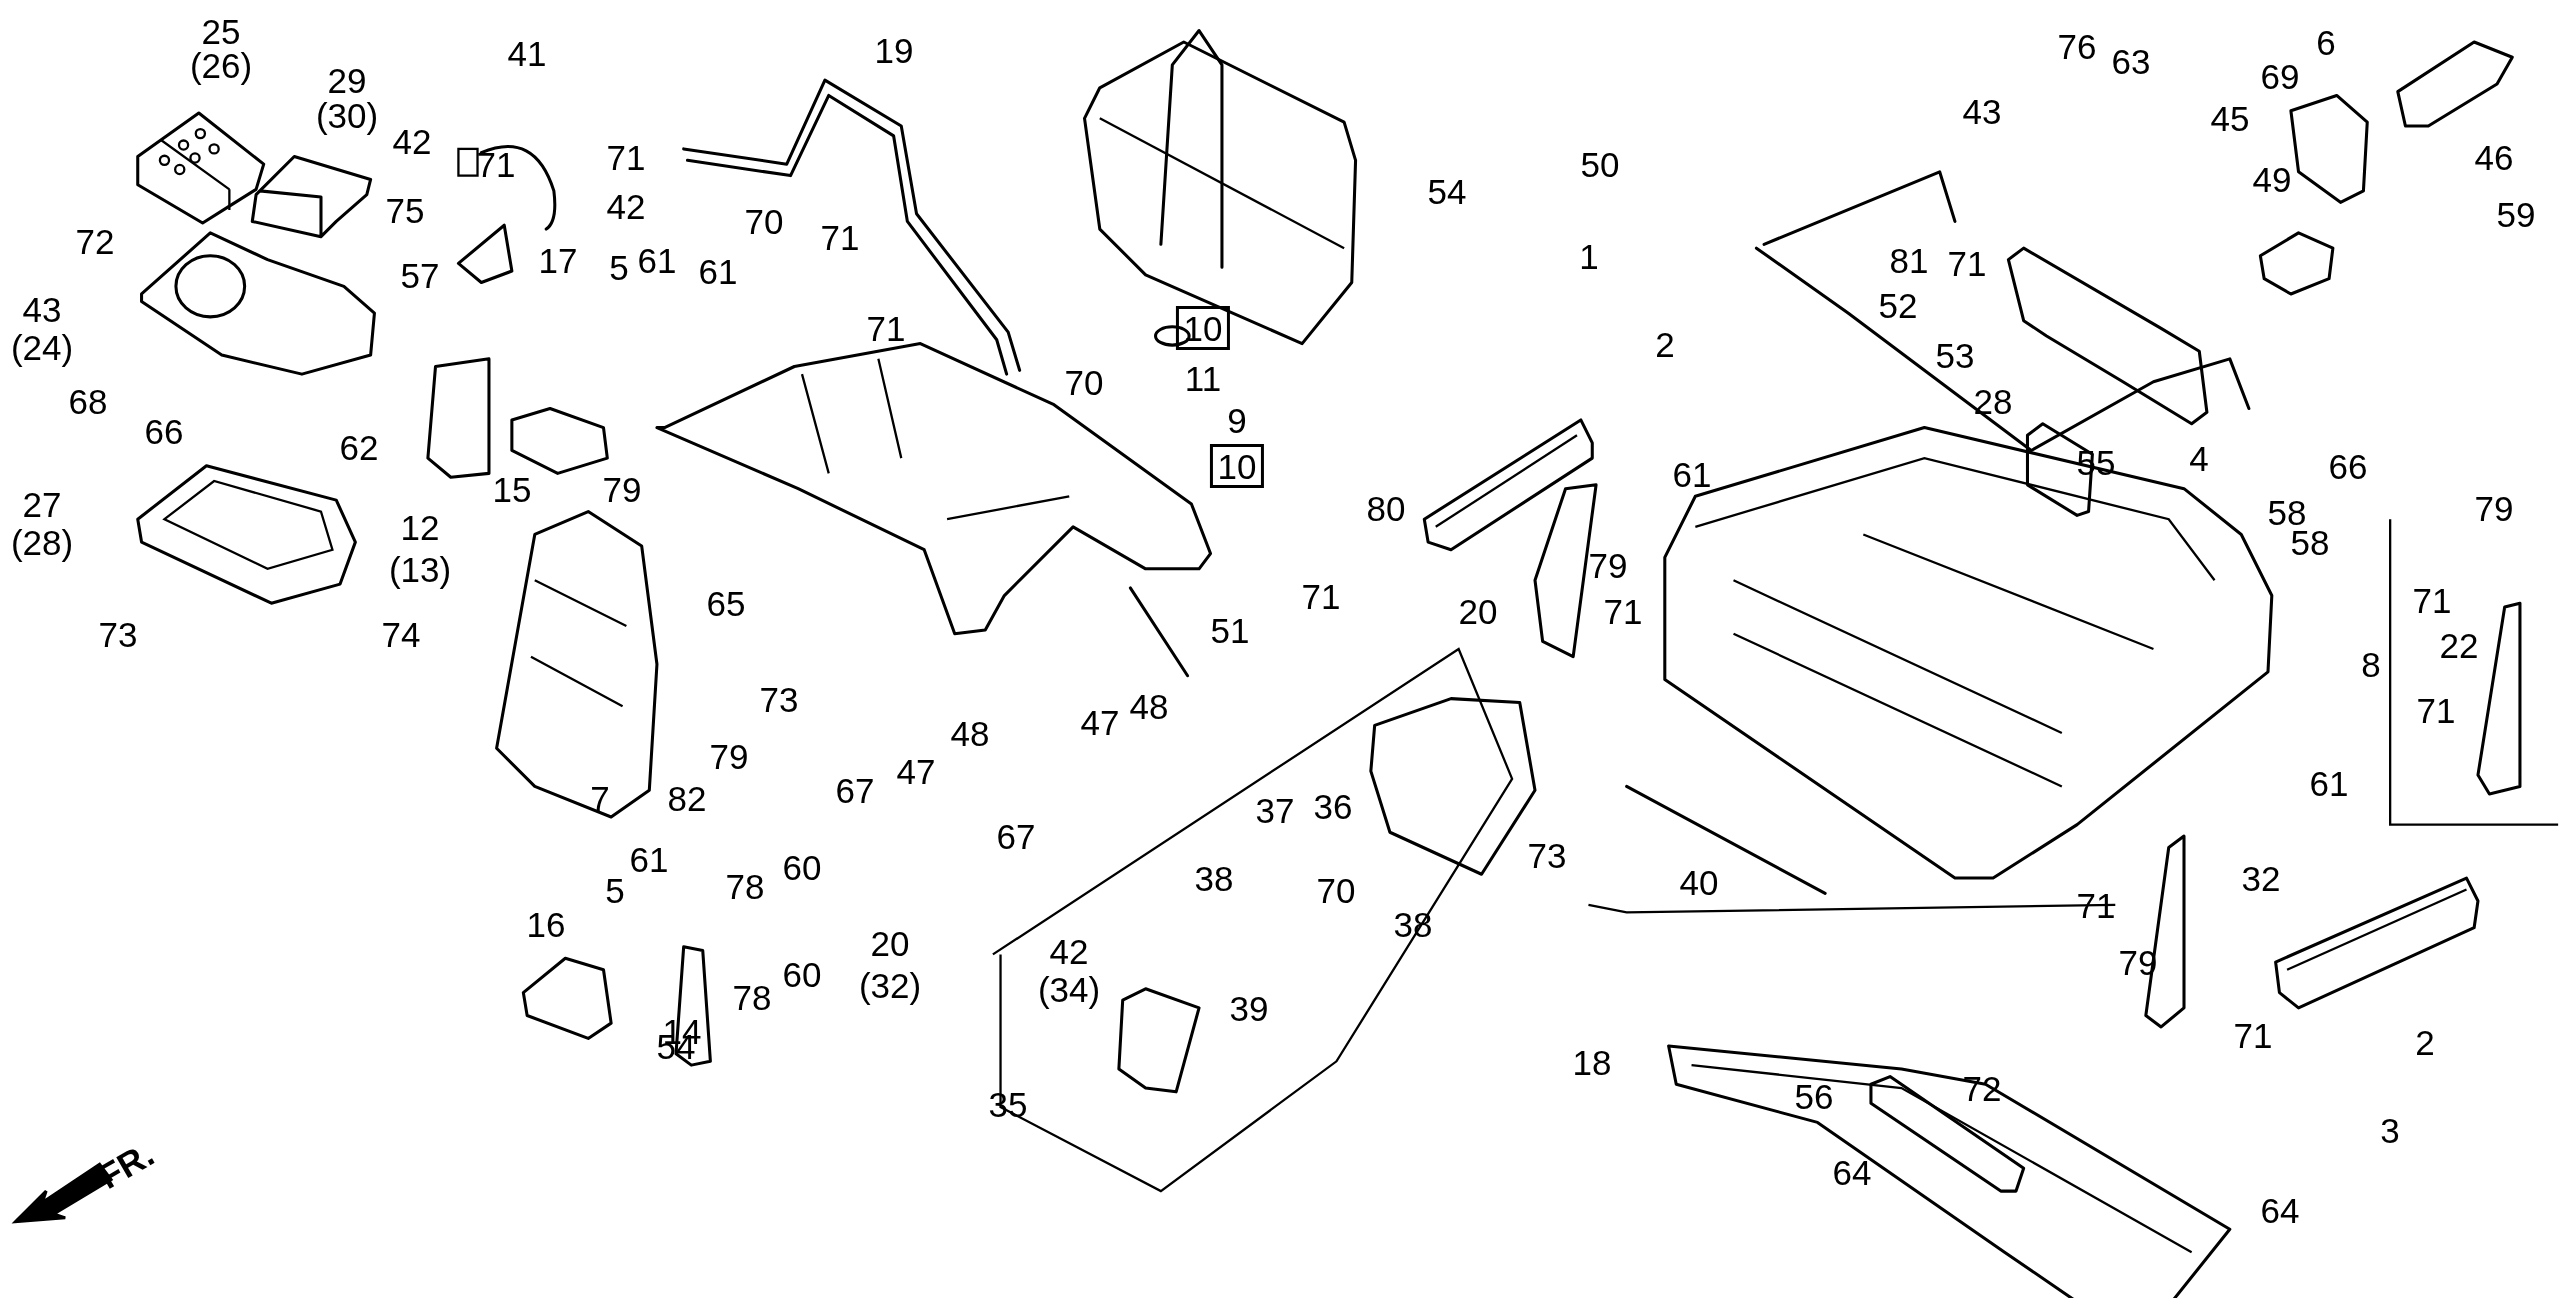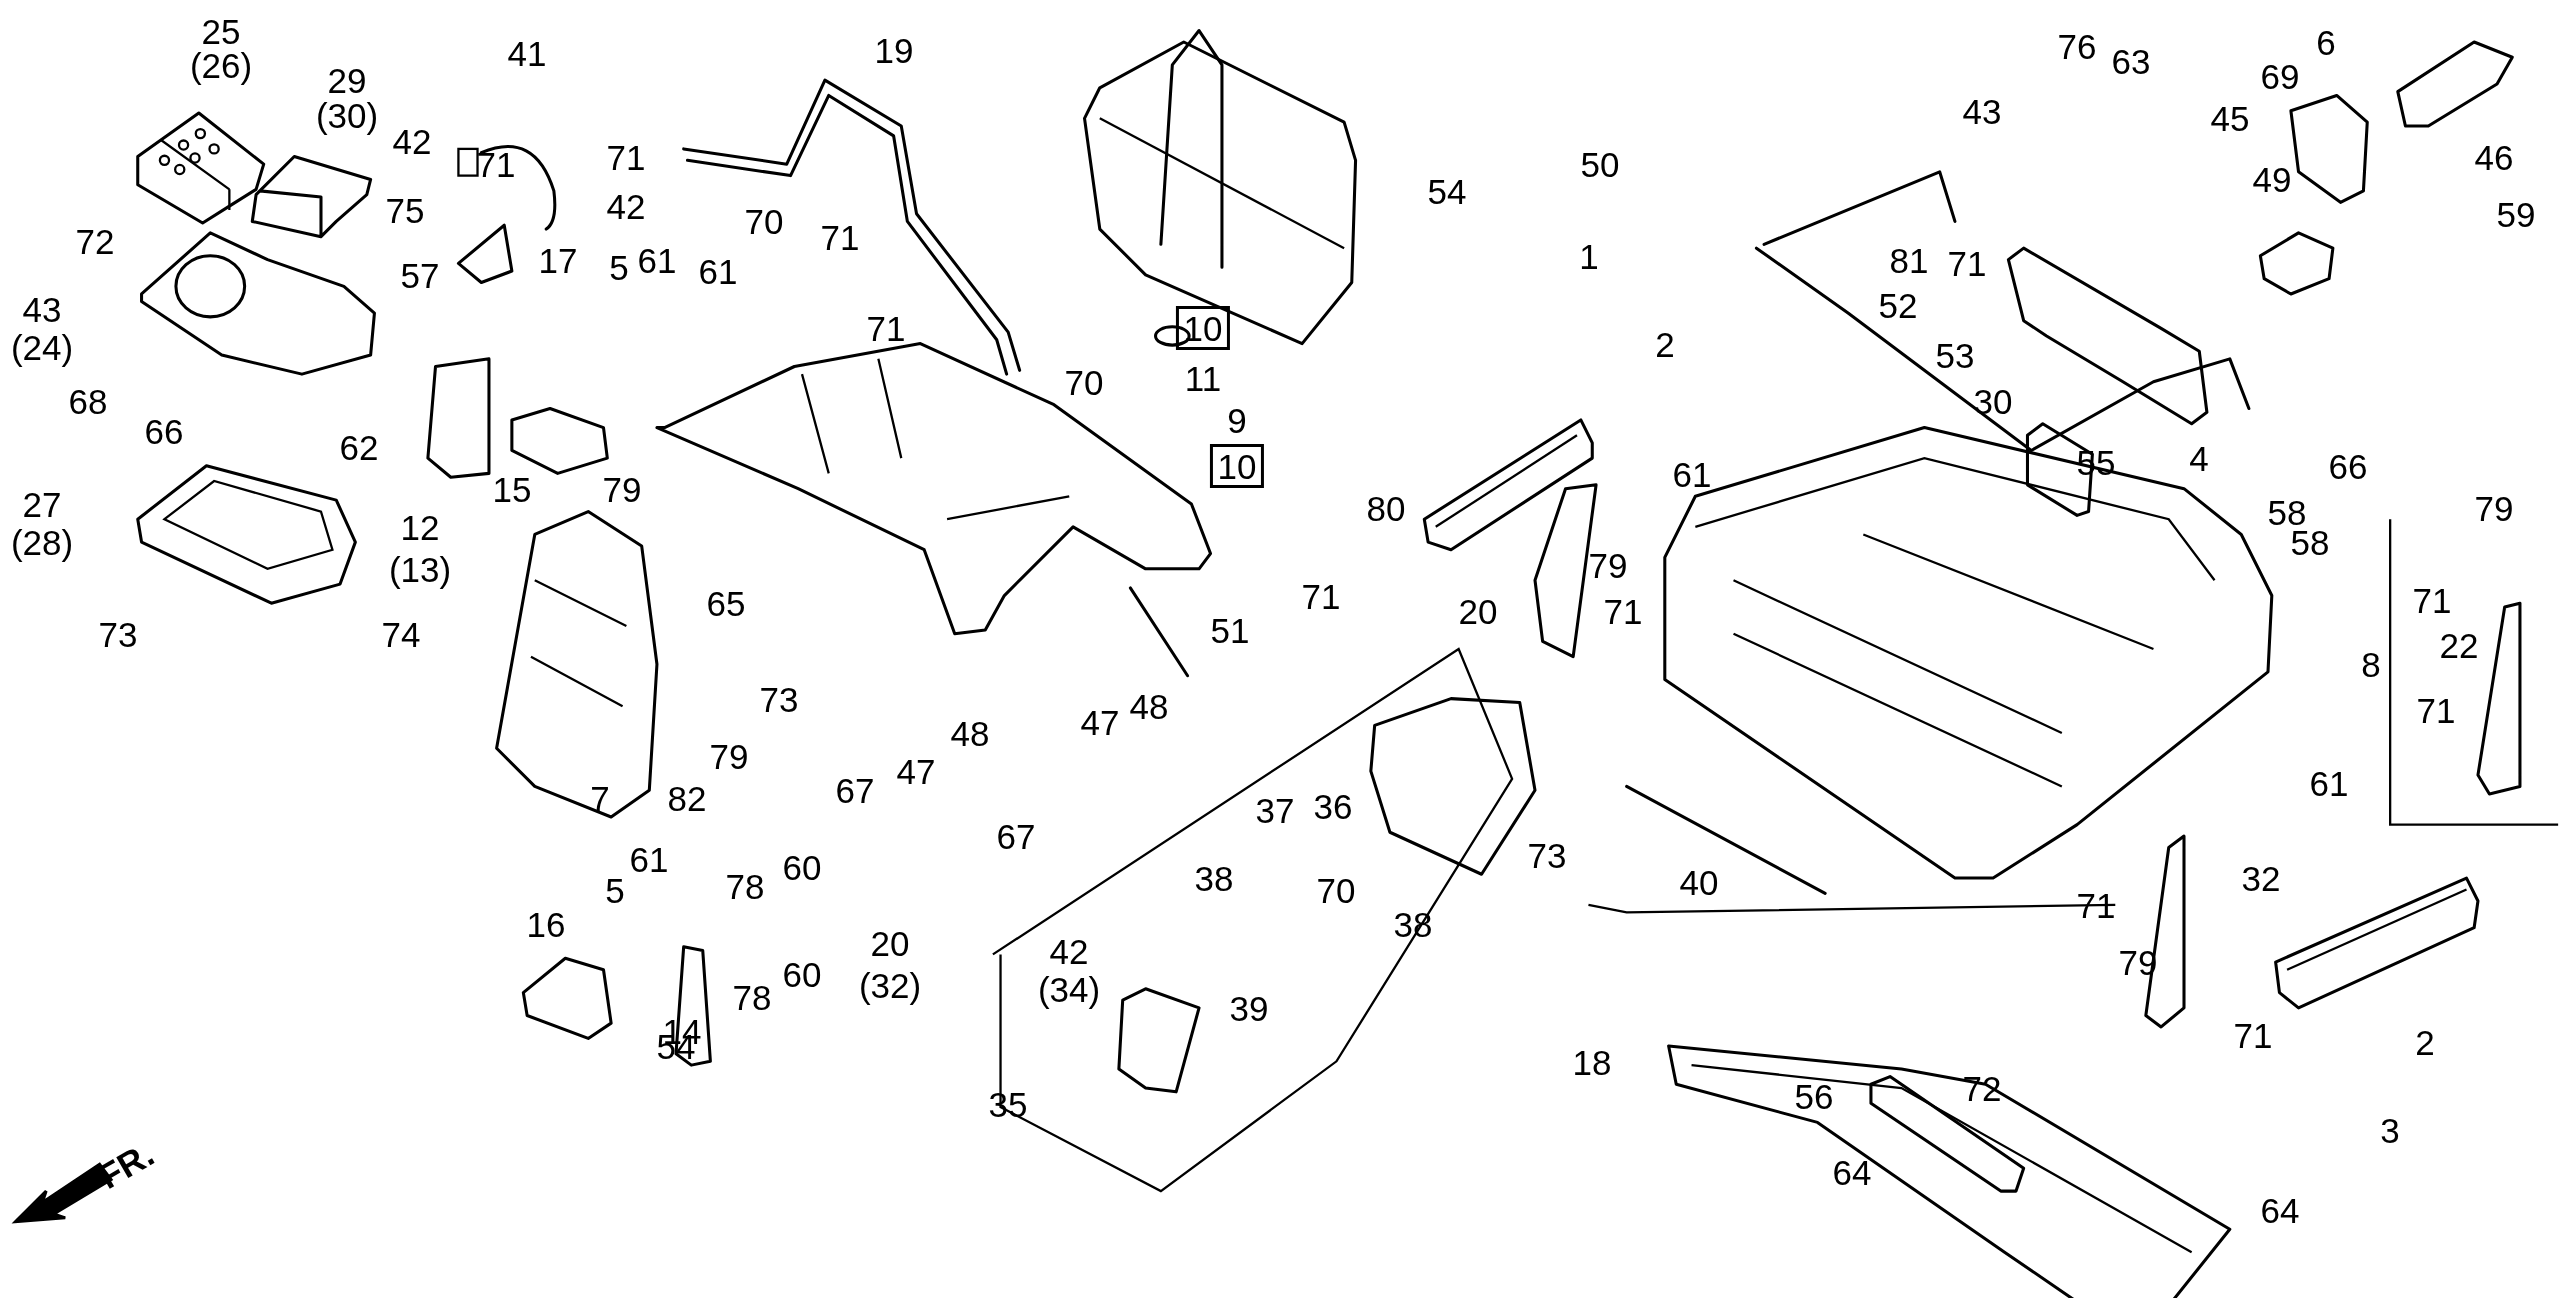--- a/index.html
+++ b/index.html
@@ -214,21 +214,21 @@
 <div class="lbl" style="left:1608px;top:565px">79</div>
 <div class="lbl" style="left:1623px;top:611px">71</div>
 <div class="lbl" style="left:1692px;top:474px">61</div>
 <div class="lbl" style="left:1589px;top:256px">1</div>
 <div class="lbl" style="left:1665px;top:344px">2</div>
 <div class="lbl" style="left:1600px;top:164px">50</div>
 <div class="lbl" style="left:1909px;top:260px">81</div>
 <div class="lbl" style="left:1967px;top:263px">71</div>
 <div class="lbl" style="left:1898px;top:305px">52</div>
 <div class="lbl" style="left:1955px;top:355px">53</div>
-<div class="lbl" style="left:1993px;top:401px">30</div>
+<div class="lbl" style="left:1993px;top:401px">28</div>
 <div class="lbl" style="left:1982px;top:111px">43</div>
 <div class="lbl" style="left:2077px;top:46px">76</div>
 <div class="lbl" style="left:2131px;top:61px">63</div>
 <div class="lbl" style="left:2326px;top:42px">6</div>
 <div class="lbl" style="left:2280px;top:76px">69</div>
 <div class="lbl" style="left:2230px;top:118px">45</div>
 <div class="lbl" style="left:2494px;top:157px">46</div>
 <div class="lbl" style="left:2272px;top:179px">49</div>
 <div class="lbl" style="left:2516px;top:214px">59</div>
 <div class="lbl" style="left:2096px;top:462px">55</div>

